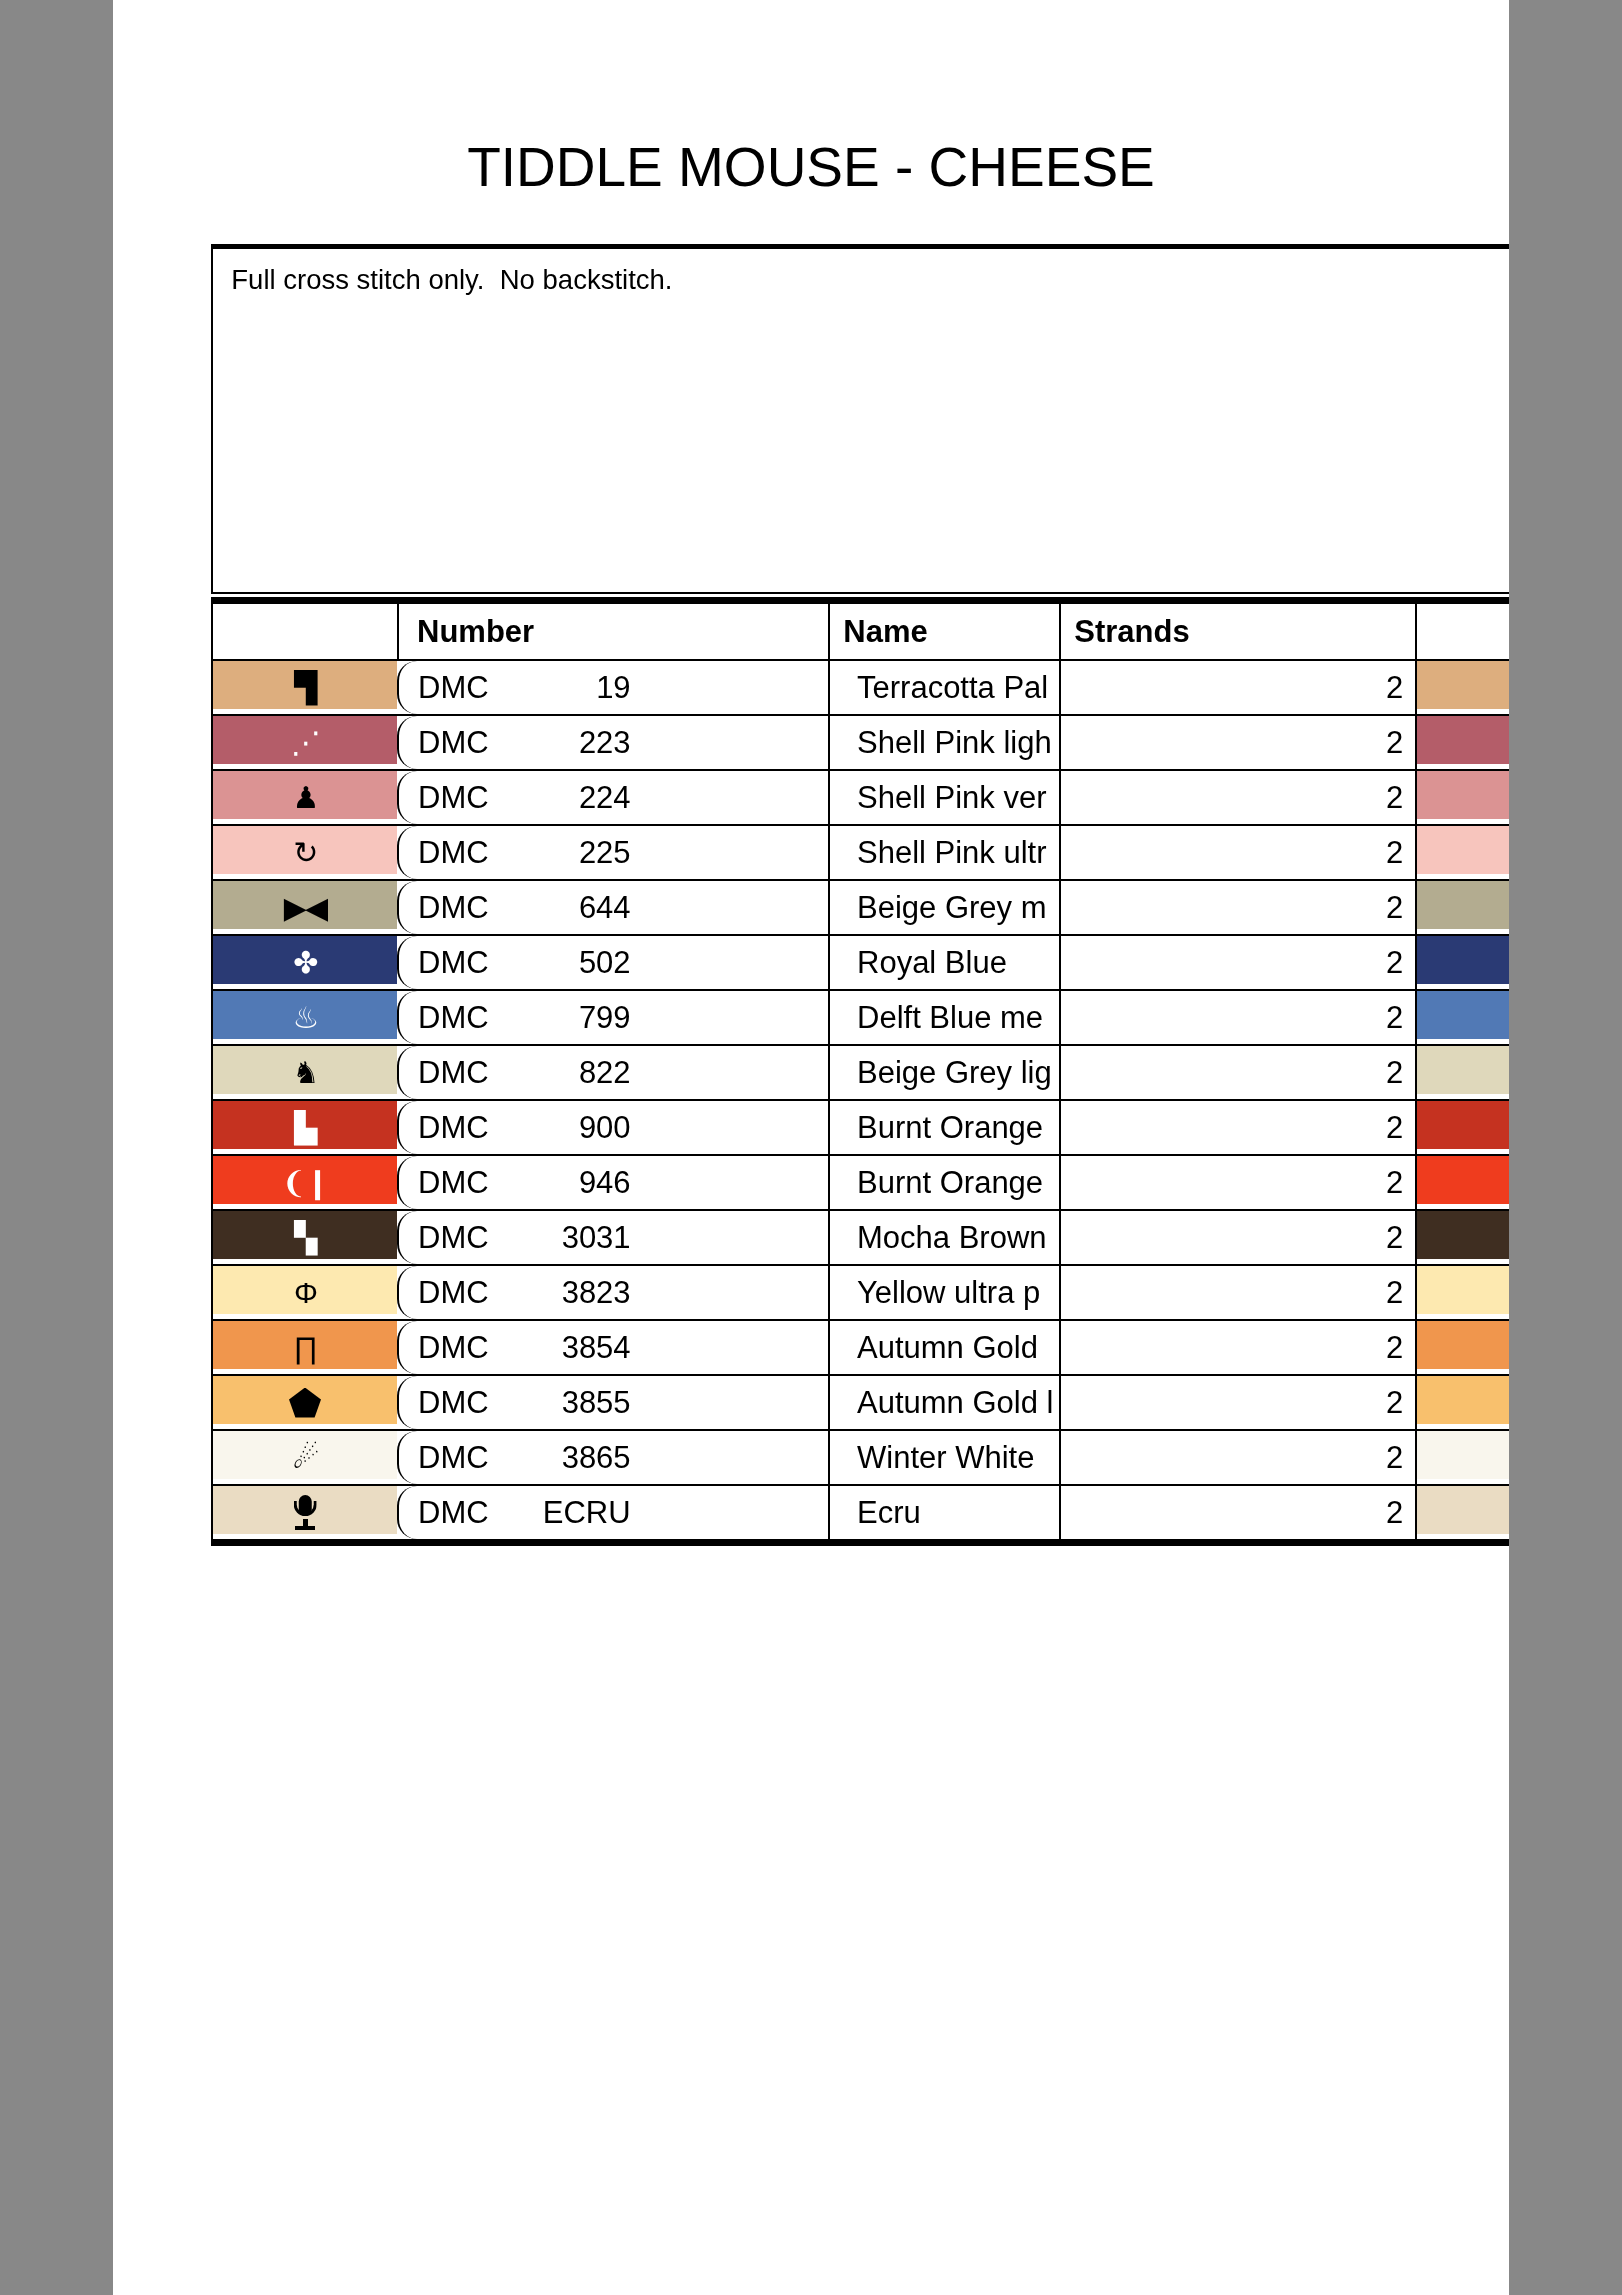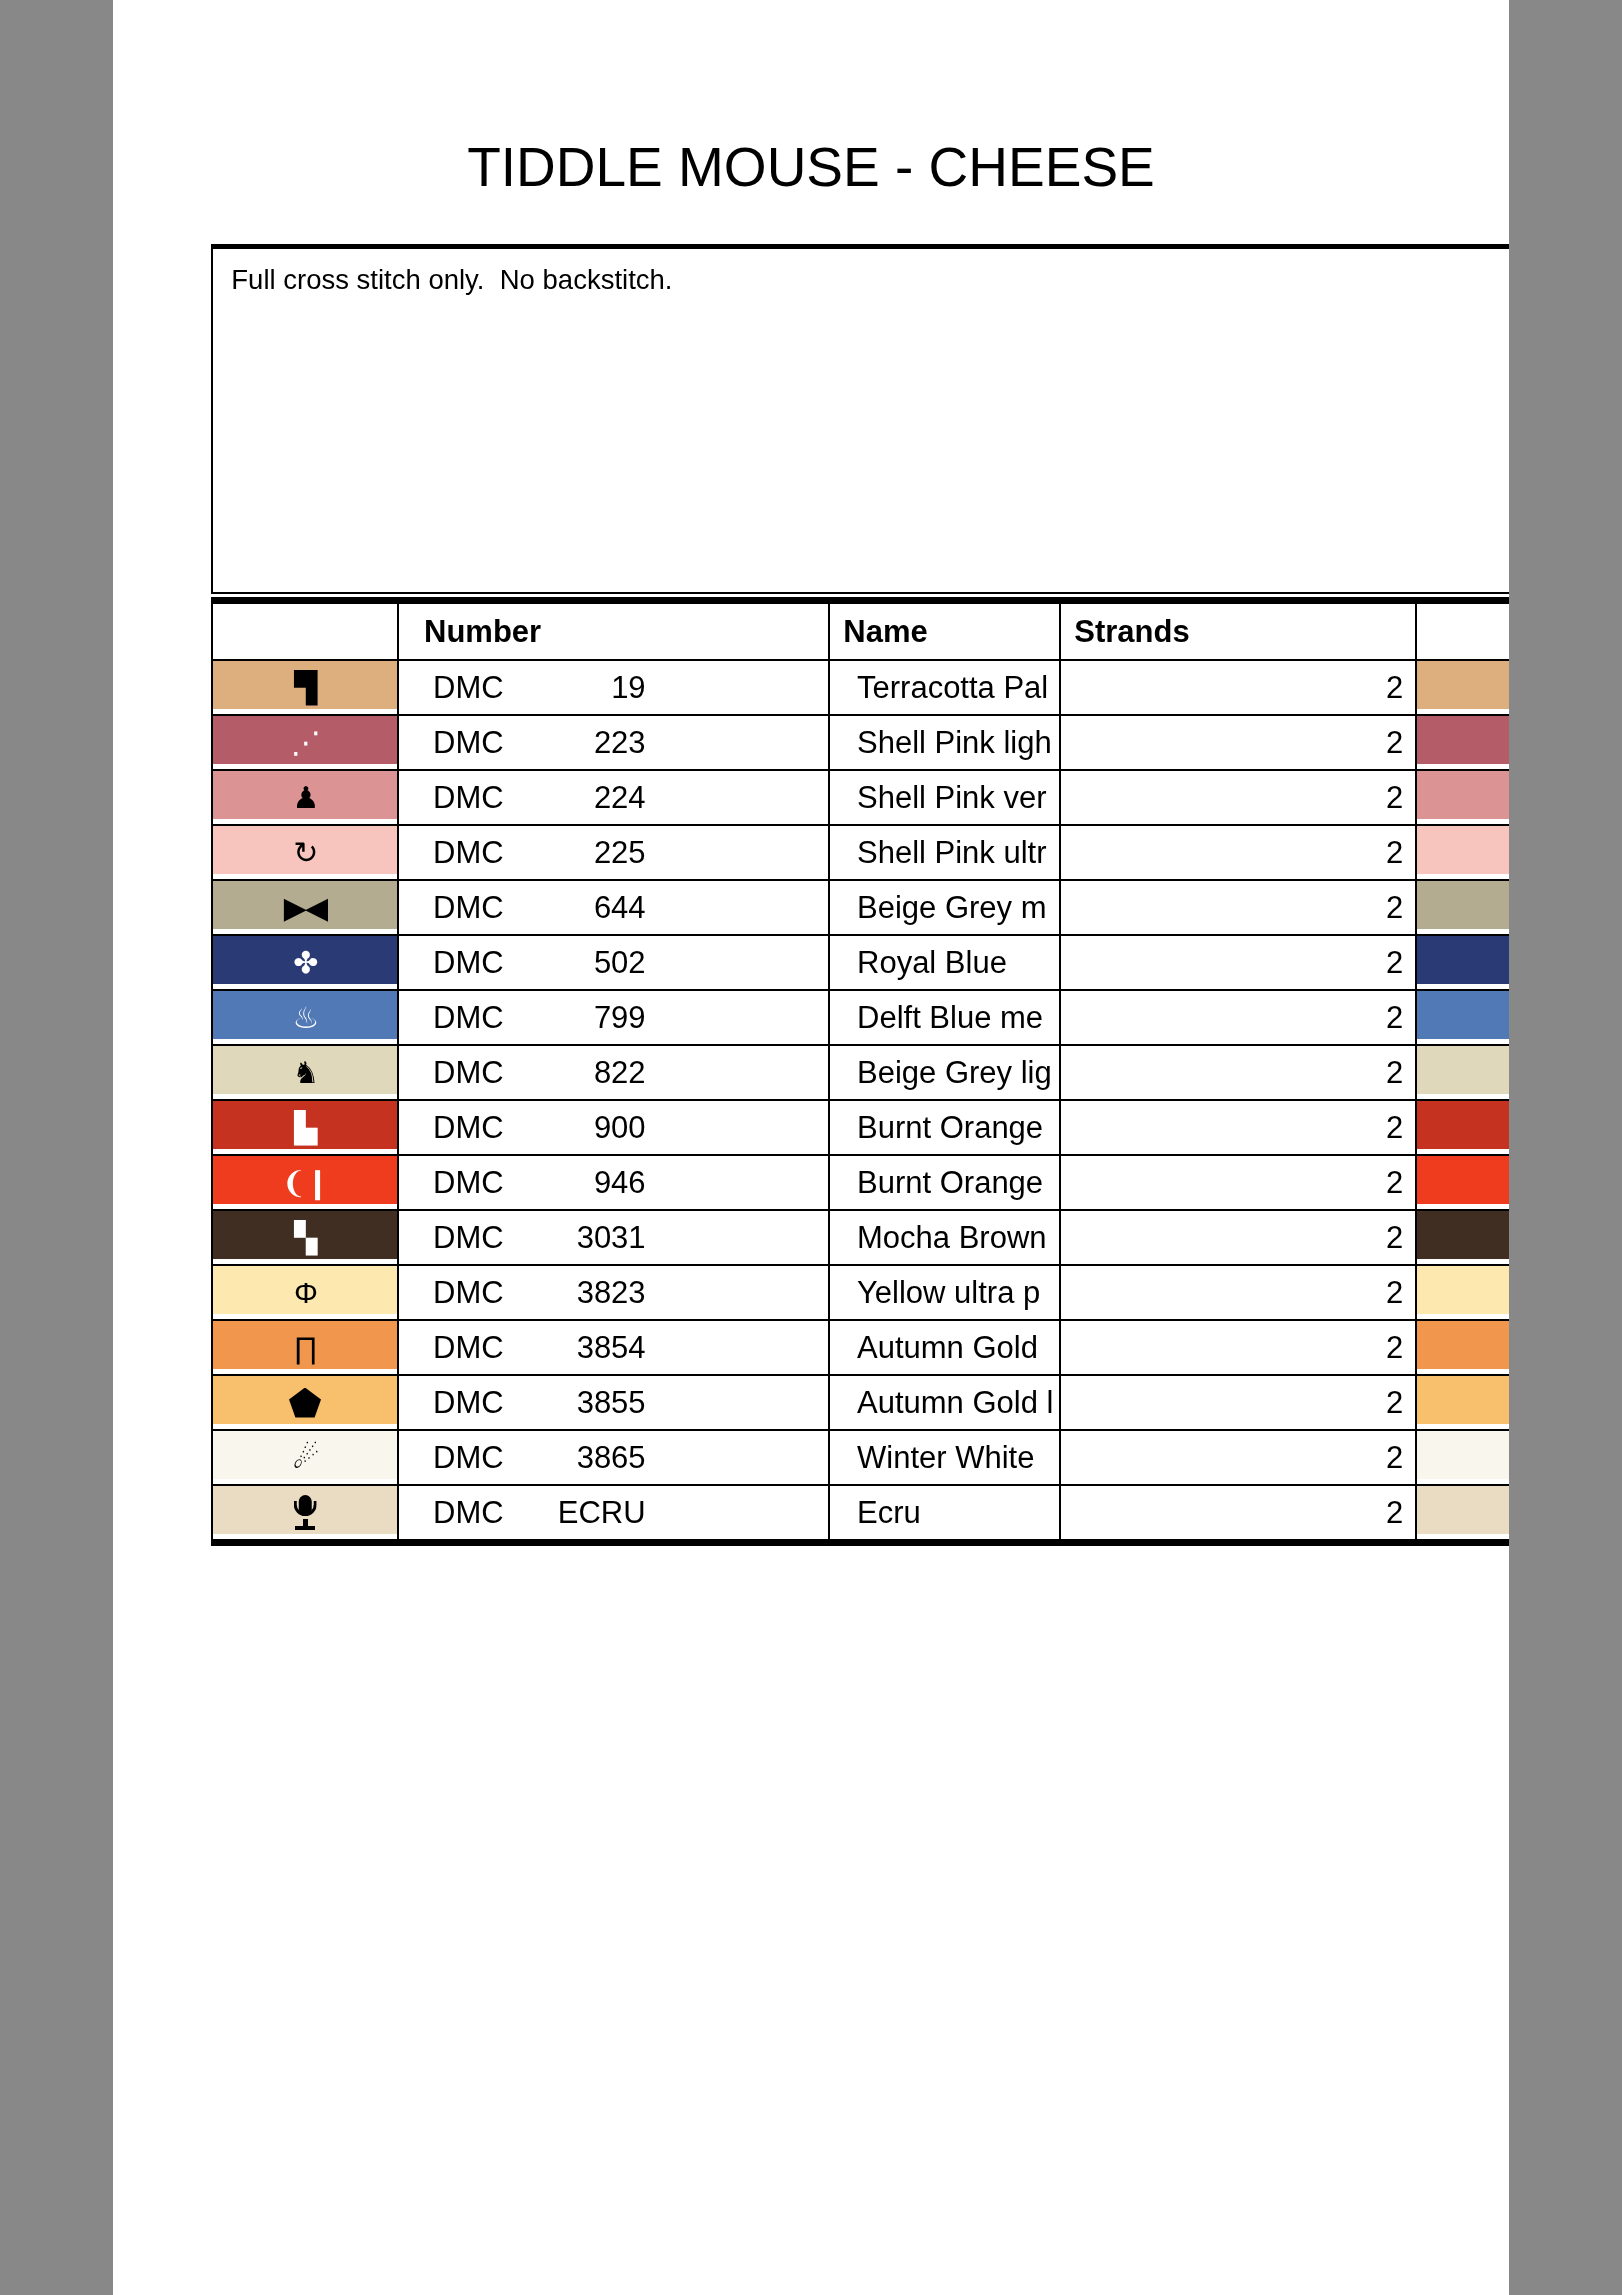--- a/index.html
+++ b/index.html
@@ -32,25 +32,25 @@
     display:grid; grid-template-columns:184px 431px 231px 356px 1fr;
     height:55px; box-sizing:border-box;
   }
   .legend-row { border-top:2.5px solid #000; }
   .cell {
     display:flex; align-items:center; box-sizing:border-box;
     font-size:31px; overflow:hidden; white-space:nowrap;
   }
   .cell + .cell { border-left:2.5px solid #000; }
   .legend-header .cell { font-weight:bold; }
-  .hdr-number { padding-left:25px; }
+  .hdr-number { padding-left:18px; }
   .hdr-name, .hdr-strands { padding-left:13.3px; }
   .sym-cell { justify-content:center; box-shadow:inset 0 -5px 0 0 #ffffff; }
   .swatch-cell { box-shadow:inset 0 -5px 0 0 #ffffff; }
-  .num-cell { padding-left:34px; }
+  .num-cell { padding-left:19px;border-radius:20px; }
   .dmc-num { display:inline-block; width:142px; text-align:right; }
   .name-cell { padding-left:27px; }
   .strands-cell { justify-content:flex-end; padding-right:11.7px; }
   .sym { font-size:30px; line-height:1; letter-spacing:-1.7px; }
   
   .pentagon-icon {
     display:inline-block; width:32px; height:30px; background:currentColor;
     clip-path:polygon(50% 0%, 100% 40%, 80% 100%, 20% 100%, 0% 40%);
   }
   .microphone-icon {

